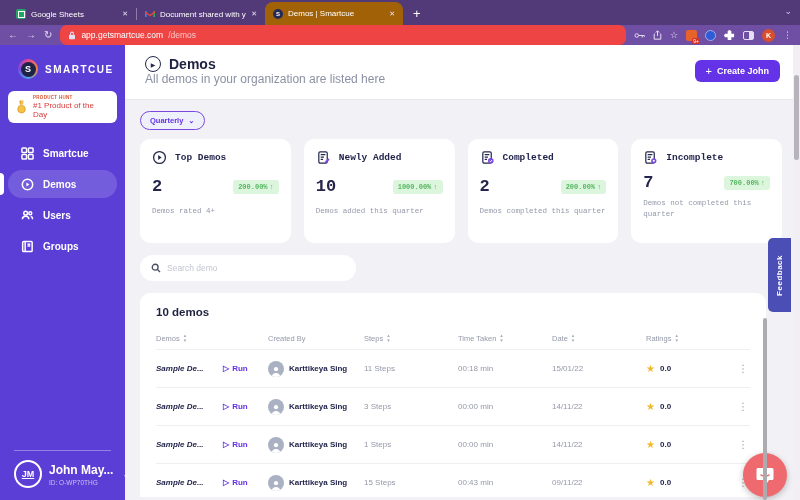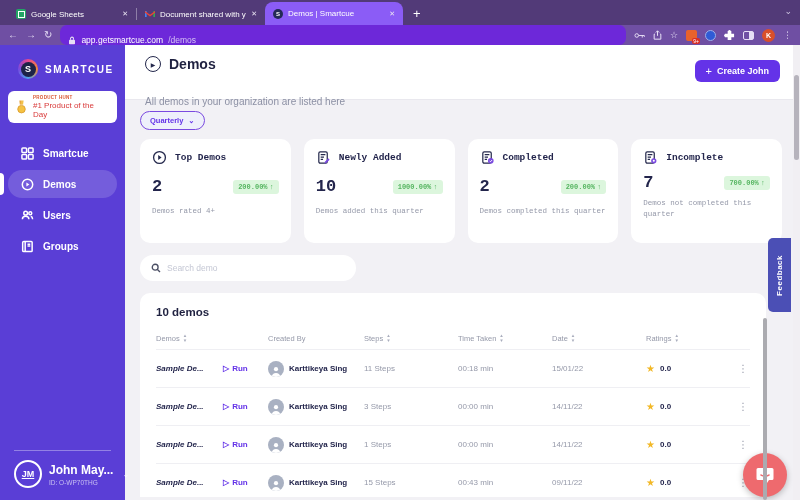--- a/index.html
+++ b/index.html
@@ -5,31 +5,31 @@
   * { margin:0; padding:0; box-sizing:border-box; }
   html,body { width:800px; height:500px; overflow:hidden; }
   body { font-family:"Liberation Sans", sans-serif; }
   .screen { position:relative; width:800px; height:500px; background:#f2f1f5; overflow:hidden; }
 
   
   .tabstrip { height:25px; background:#523a78; display:flex; align-items:flex-end; padding-left:8px; position:relative; }
   .tab { display:flex; align-items:center; gap:5px; height:22px; padding:0 8px; width:128px; color:#fff; font-size:8px; }
   .tab .ttl { flex:1; overflow:hidden; white-space:nowrap; }
   .tab .x { font-size:7px; color:#e8e2f2; cursor:pointer; }
-  .tab.active { background:#8b5cf6; border-radius:8px 8px 0 0; width:138px; height:23px; }
+  .tab.active { background:#a16207; border-radius:8px 8px 0 0; width:138px; height:23px; }
   .tabsep { width:1px; height:12px; background:rgba(255,255,255,.35); margin-bottom:5px; }
   .newtab { color:#fff; font-size:13px; margin:0 0 4px 10px; cursor:pointer; }
   .strip-chev { position:absolute; right:8px; top:6px; color:#cfc5e2; font-size:9px; }
   .fav { width:10px; height:10px; flex:0 0 auto; display:flex; align-items:center; justify-content:center; }
   .fav-sheets { background:#23a566; border-radius:2px; position:relative; }
   .fav-sheets::after { content:""; width:5px; height:5px; border:1px solid #fff; display:block; }
   .fav-cue { background:#232a55; border-radius:50%; color:#fff; font-size:6px; font-weight:bold; }
   .toolbar { height:20px; background:#6f4fa3; display:flex; align-items:center; padding:0 8px; gap:8px; }
   .navbtn { color:#e6def5; font-size:10px; line-height:1; }
-  .omnibox { flex:1; height:20px; background:#6d28d9; border-radius:7px; display:flex; align-items:flex-end; gap:5px; padding:0 8px; color:#fff; font-size:8.5px; }
+  .omnibox { flex:1; height:20px; background:#ef4444; border-radius:7px; display:flex; align-items:center; gap:5px; padding:0 8px; color:#fff; font-size:8.5px; }
   .omnibox .path { color:rgba(255,255,255,.7); }
   .tb-ic { color:#e6def5; font-size:9px; line-height:1; }
   .ext-orange { width:11px; height:11px; background:#e8622c; border-radius:2px; position:relative; }
   .ext-orange .badge { position:absolute; right:-3px; bottom:-3px; background:#d92f25; color:#fff; font-size:5px; padding:0 1px; border-radius:2px; }
   .ext-blue { width:11px; height:11px; background:#2f5bd6; border-radius:50%; border:1px solid #9db0e8; }
   .sidepanel { width:11px; height:9px; border:1.5px solid #e6def5; border-radius:2px; position:relative; }
   .sidepanel::after { content:""; position:absolute; right:0; top:0; bottom:0; width:4px; background:#e6def5; }
   .avatarK { width:13px; height:13px; border-radius:50%; background:#d94f2b; color:#fff; font-size:7px; font-weight:bold; display:flex; align-items:center; justify-content:center; }
 
   
@@ -57,21 +57,21 @@
   .uname { font-size:12px; font-weight:bold; white-space:nowrap; }
   .uid { font-size:6.5px; color:rgba(255,255,255,.65); margin-top:2px; }
   .uchev { font-size:8px; color:rgba(255,255,255,.8); margin-left:2px; }
 
   
   .main { flex:1; position:relative; overflow:hidden; }
   .page-header { background:#fff; height:55px; padding:11px 20px 0; border-bottom:1px solid #e9e8ee; position:relative; }
   .ph-title-row { display:flex; align-items:center; gap:8px; }
   .play-badge { width:16px; height:16px; border-radius:50%; border:1.6px solid #24284c; color:#24284c; font-size:6px; display:flex; align-items:center; justify-content:center; }
   .pg-title { font-size:14px; font-weight:bold; color:#1f2140; }
-  .pg-sub { font-size:10px; color:#8c90a4; margin-top:24px; }
+  .pg-sub { font-size:12px; color:#8c90a4; margin-top:0; }
   .create-btn { position:absolute; right:20px; top:15px; background:#6433e8; color:#fff; border:none; border-radius:6px; height:22px; padding:0 11px; font-size:9px; font-weight:bold; display:flex; align-items:center; gap:5px; cursor:pointer; font-family:inherit; }
   .create-btn .pl { font-size:11px; font-weight:normal; }
   .content { padding:9px 18px 12px 15px; }
   .pill { display:inline-flex; align-items:center; gap:5px; border:1px solid #7a4ae0; color:#6433e8; background:#eef0fb; border-radius:10px; padding:4px 9px; font-size:7.5px; font-weight:bold; cursor:pointer; }
   .stats { display:flex; gap:13px; margin-top:9px;font-family:Liberation Mono, monospace; }
   .card { flex:1; background:#fff; border-radius:10px; padding:11px 12px; height:104px; }
   .card-head { display:flex; align-items:center; gap:8px; }
   .card-head svg { width:15px; height:15px; }
   .card-title { font-size:9.5px; font-weight:bold; color:#23254c; }
   .card-mid { display:flex; align-items:center; justify-content:space-between; margin-top:12px; }

